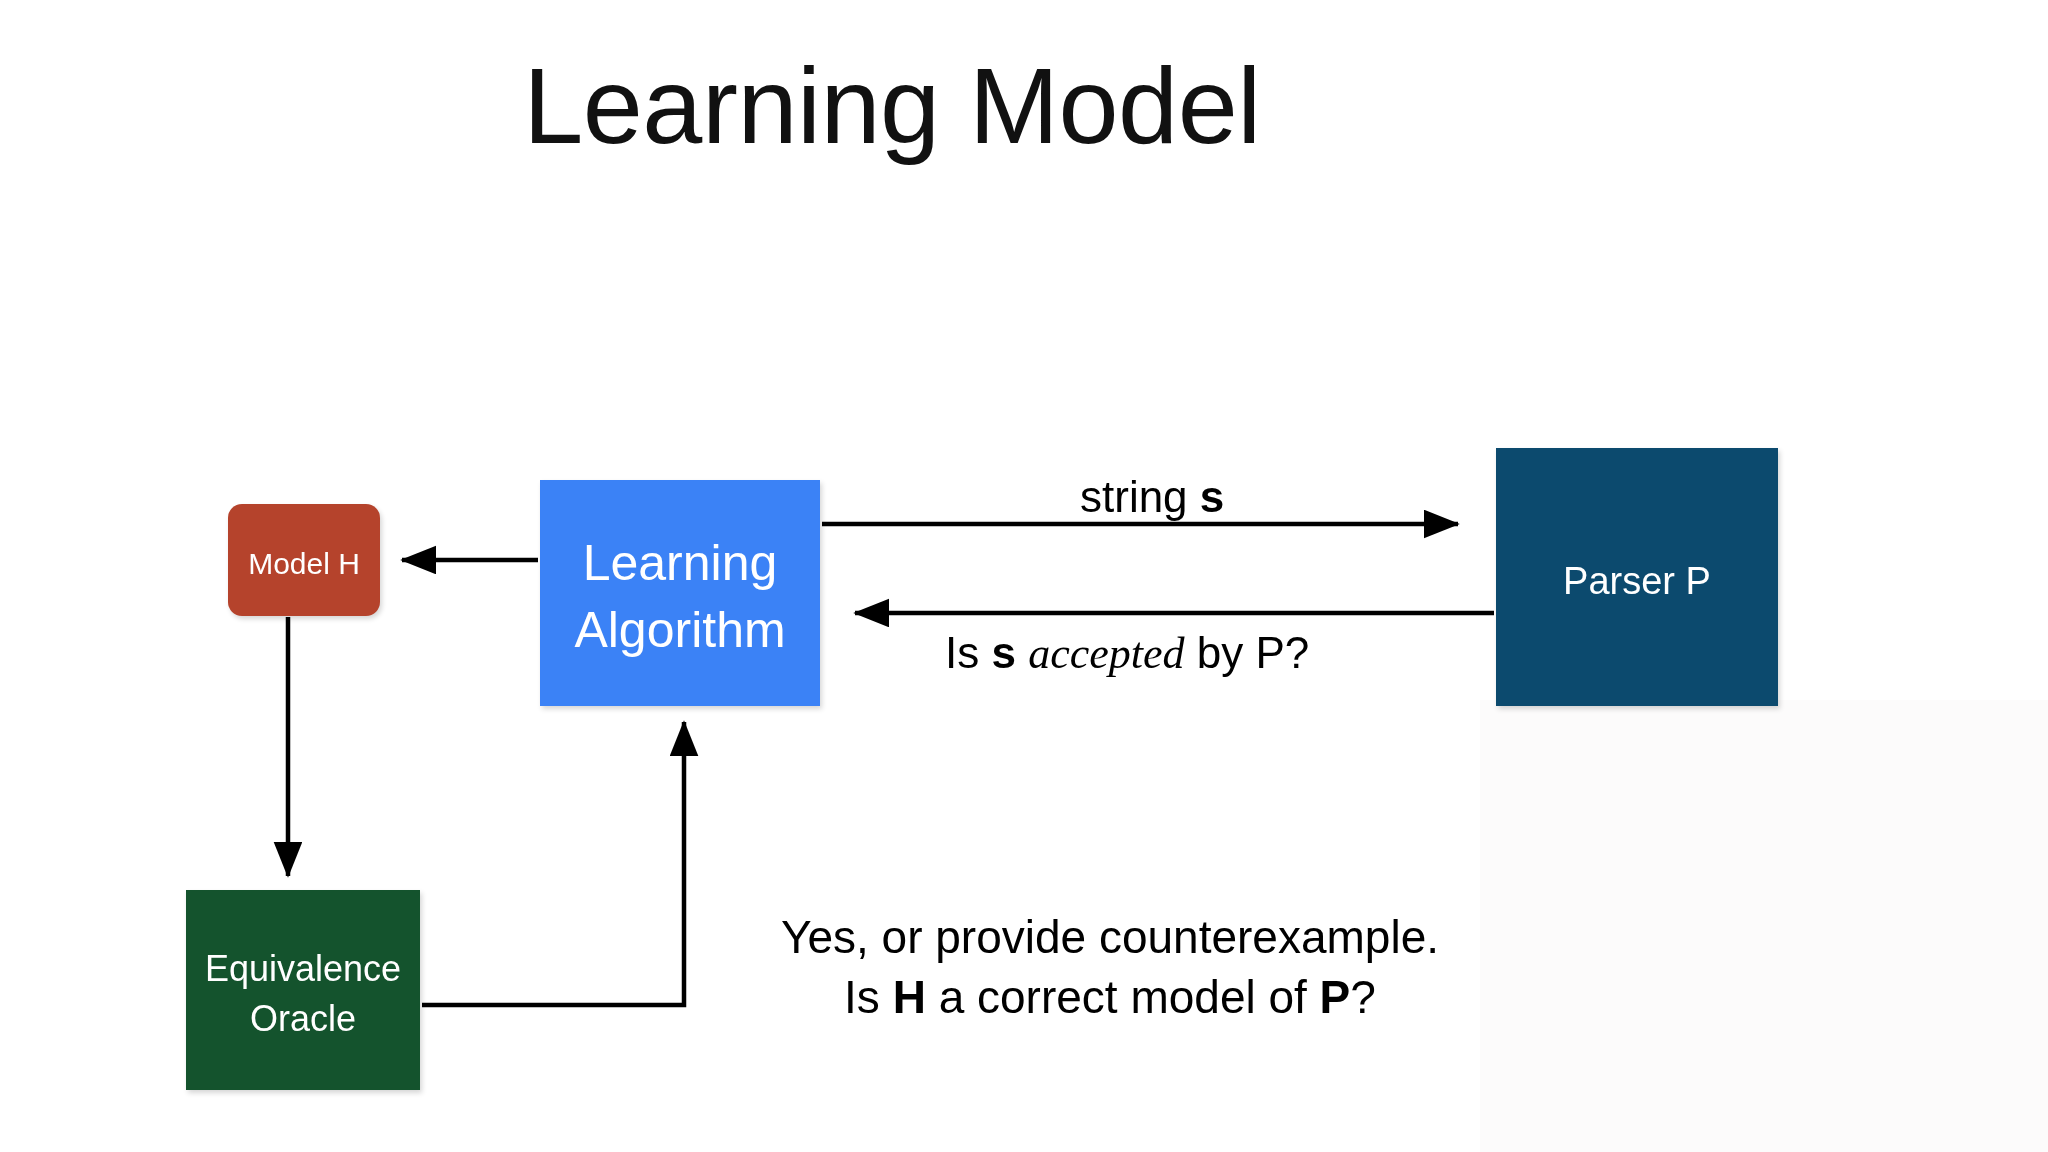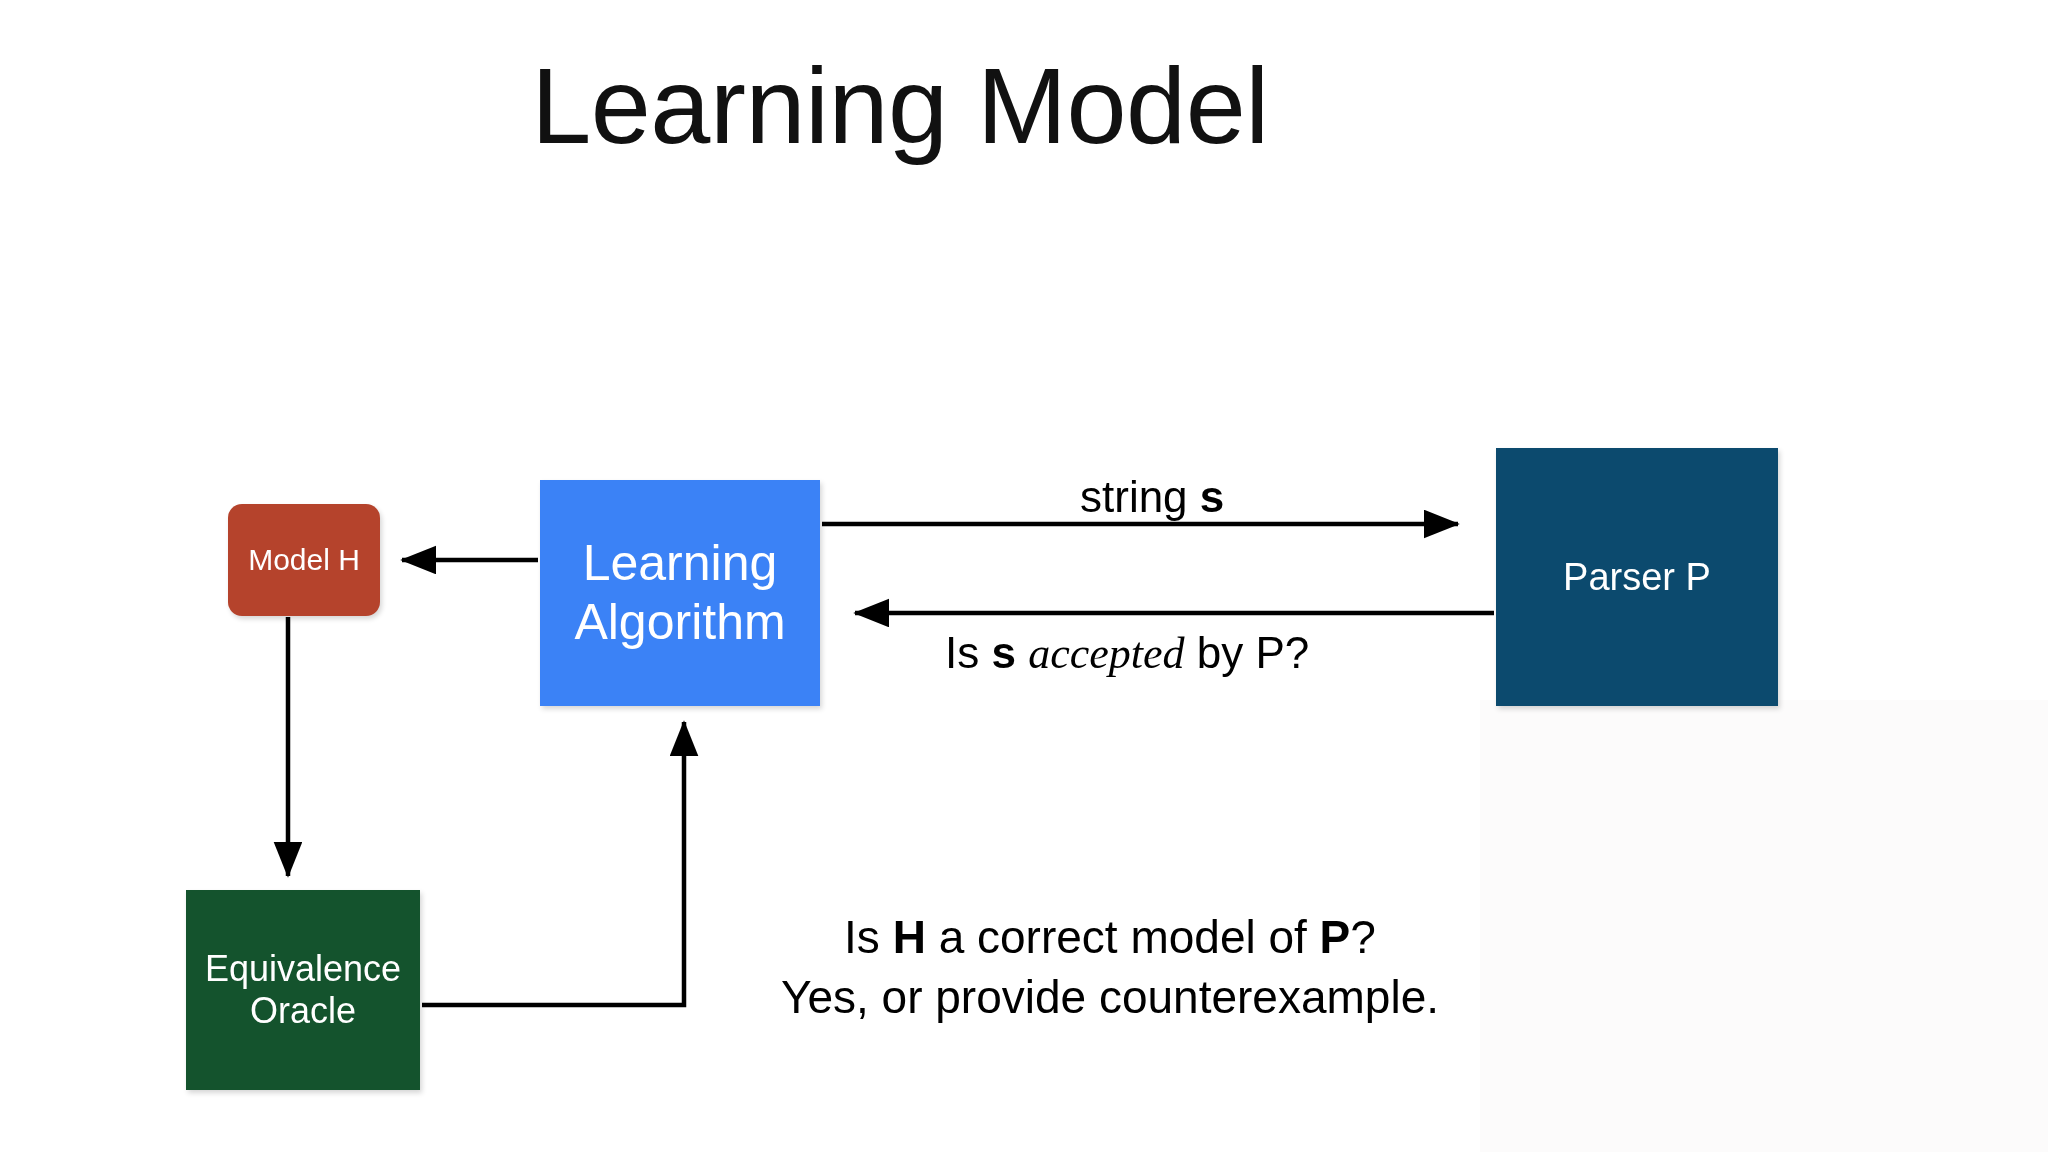--- a/index.html
+++ b/index.html
@@ -35,21 +35,20 @@
     left: 0;
     top: 52px;
     width: 1784px;
     text-align: center;
     font-size: 108px;
     font-weight: 300;
     line-height: 1.0;
     letter-spacing: -0.5px;
     color: #111111;
     white-space: nowrap;
-    padding-left: 8px;
   }
 
   .slide-subtitle {
     position: absolute;
     left: 0;
     top: 258px;
     width: 2048px;
     text-align: center;
     font-size: 40px;
     font-weight: 700;
@@ -102,21 +101,21 @@
 
   #node-equivalence-oracle {
     left: 186px;
     top: 890px;
     width: 234px;
     height: 200px;
     background: #14532d;
     font-size: 36px;
   }
 
-  .node .label-line { display: block; }
+  .node .label-line { display: block; margin-top: 8px; }
 
   
   #connectors {
     position: absolute;
     left: 0; top: 0;
     width: 2048px;
     height: 1152px;
     pointer-events: none;
   }
 
@@ -216,17 +215,17 @@
 
   <div class="edge-label" id="label-string-s">
     <span>string </span><span class="bold-token">s</span>
   </div>
 
   <div class="edge-label" id="label-accepted">
     <span>Is </span><span class="bold-token">s</span><span>&nbsp;</span><span class="italic-token">accepted</span><span> by P?</span>
   </div>
 
   <div id="caption-equivalence">
+    <span class="cap-line">Yes, or provide counterexample.</span>
     <span class="cap-line"><span>Is </span><span class="bold-token">H</span><span> a correct model of </span><span class="bold-token">P</span><span>?</span></span>
-    <span class="cap-line">Yes, or provide counterexample.</span>
   </div>
 
 </div>
 
 </body></html>

